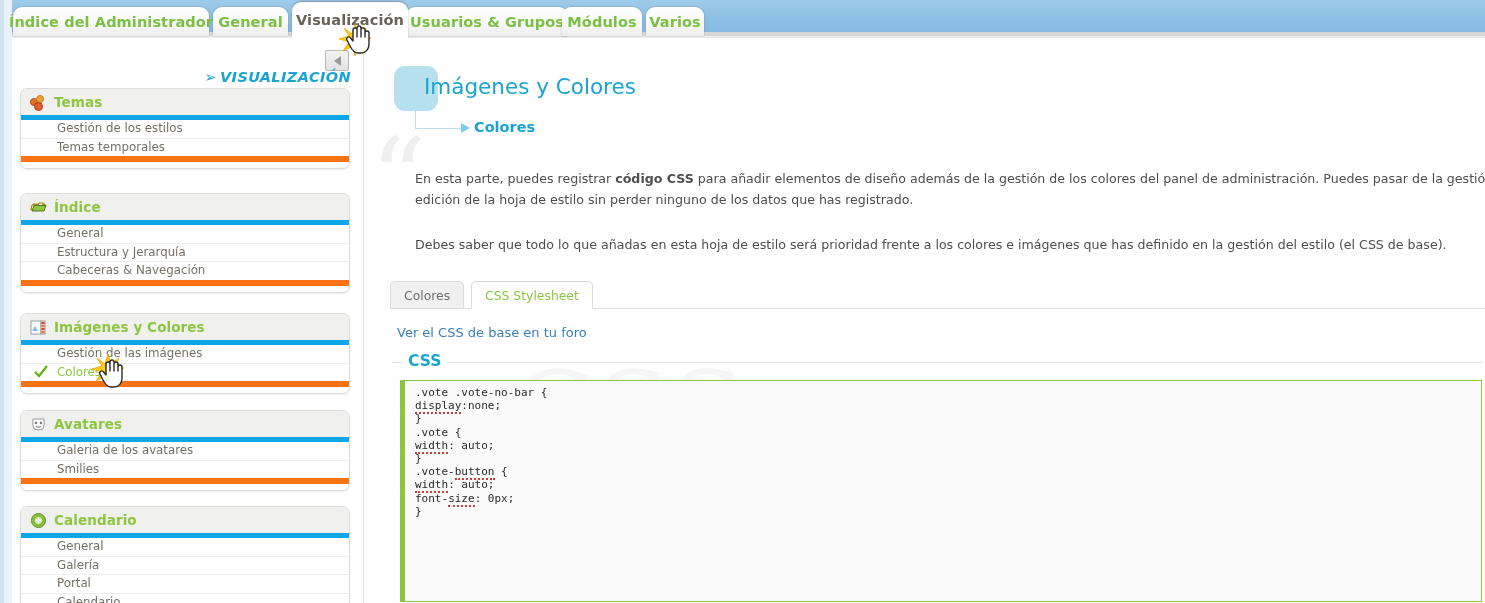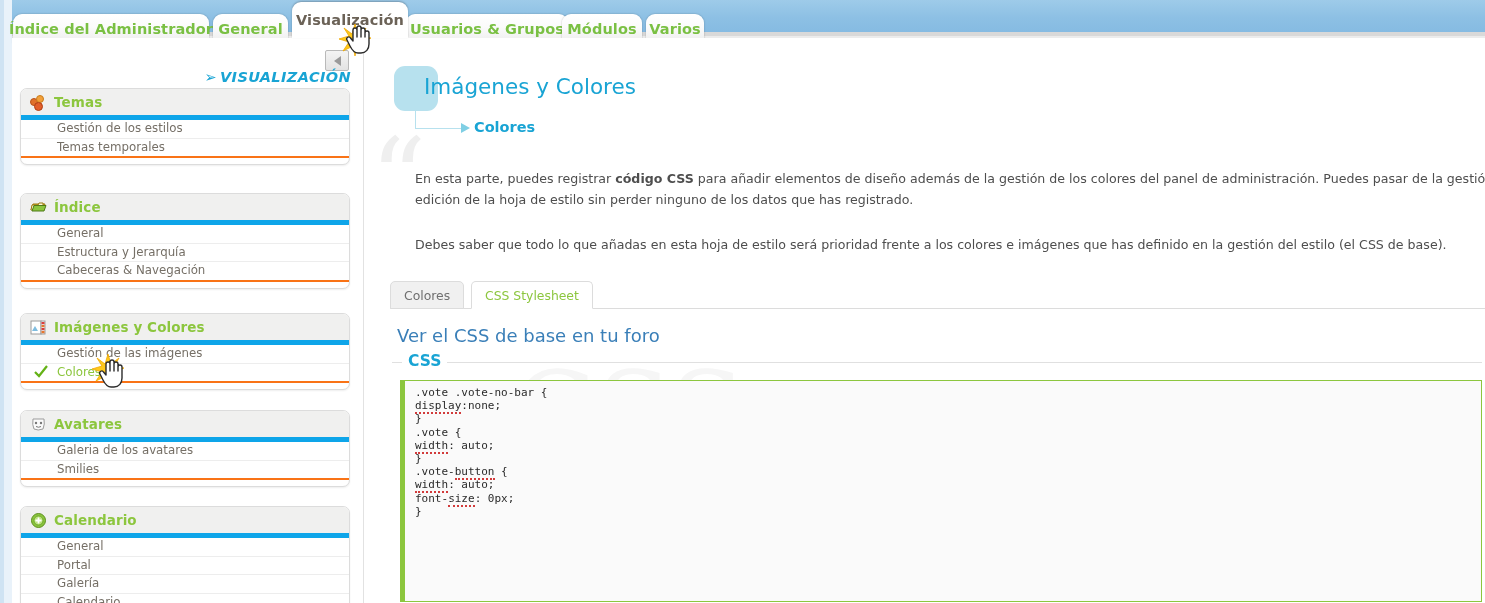--- a/index.html
+++ b/index.html
@@ -13,21 +13,21 @@
   
   #page-edge-left{position:absolute;left:0;top:0;width:12px;height:603px;background:#cfe3f3;}
   #page-edge-left .inner{position:absolute;left:4px;top:0;width:8px;height:603px;background:#e9f2fa;}
 
   
   #tabbar{position:absolute;left:12px;top:0;width:1473px;height:32px;
     background:linear-gradient(to bottom,#9ecbe9 0%,#8dc0e4 55%,#86bbe2 100%);}
   #tabbar-under{position:absolute;left:12px;top:32px;width:1473px;height:5px;background:#d9d9d9;}
   #tabbar-under2{position:absolute;left:12px;top:36px;width:1473px;height:2px;background:#ececec;}
 
-  .tab{position:absolute;top:14px;height:29px;
+  .tab{position:absolute;top:7px;height:29px;
     background:linear-gradient(to bottom,#ffffff 0%,#fbfbfb 45%,#ededed 100%);
     border-top-left-radius:9px;border-top-right-radius:9px;
     box-shadow:0 0 2px rgba(0,0,0,.28);
     display:flex;align-items:center;justify-content:center;
     font-size:14.5px;font-weight:bold;color:#7ac043;
     letter-spacing:.1px;white-space:nowrap;cursor:pointer;}
   .tab span{pointer-events:none;}
   .tab.active{top:2px;height:36px;z-index:6;
     background:#ffffff;color:#6b6257;
     box-shadow:0 -1px 2px rgba(0,0,0,.25);}
@@ -60,21 +60,21 @@
   .menu-box{position:absolute;left:8px;width:328px;
     background:#ffffff;border:1px solid #dcdcdc;border-radius:7px;
     box-shadow:0 1px 2px rgba(0,0,0,.07);overflow:hidden;}
   .menu-head{height:26px;background:#f0f0ef;border-bottom:5px solid #0ea5e9;
     display:flex;align-items:center;padding-left:9px;}
   .menu-head .mh-label{font-size:13.5px;font-weight:bold;color:#8cc63e;margin-left:7px;letter-spacing:.1px;}
   .menu-ico{width:17px;height:17px;position:relative;flex:0 0 17px;}
   .menu-items{padding:0 0 6px 0;}
   .menu-item{height:17.5px;line-height:17.5px;border-bottom:1px solid #ededed;
     padding-left:36px;font-size:11.8px;color:#756f66;cursor:pointer;position:relative;white-space:nowrap;}
-  .menu-item:last-child{border-bottom:2px solid #f97316;}
+  .menu-item:last-child{border-bottom:6px solid #f97316;}
   .menu-item.sel{color:#8cc63e;}
   .menu-item .tick{position:absolute;left:13px;top:1px;width:14px;height:14px;}
 
   
   .ico-themes i{position:absolute;border-radius:50%;}
 
   
   #content{position:absolute;left:352px;top:0;width:1121px;height:565px;}
   #bubble{position:absolute;left:30px;top:28px;width:44px;height:45px;background:#b7e1ee;border-radius:11px;}
   #page-title{position:absolute;left:60px;top:36px;font-size:21.5px;color:#19a4d4;white-space:nowrap;}
@@ -94,21 +94,21 @@
   
   #subtabs{position:absolute;left:26px;top:244px;width:1095px;height:27px;}
   #subtabs .line{position:absolute;left:0;bottom:0;width:1095px;height:1px;background:#dcdcdc;}
   .stab{position:absolute;bottom:0;height:26px;padding:0 13px;
     display:flex;align-items:center;font-size:12.4px;border-radius:5px 5px 0 0;cursor:pointer;}
   .stab.off{background:#f0f0f0;border:1px solid #dcdcdc;border-bottom:1px solid #dcdcdc;color:#6f6f6f;}
   .stab.on{background:#ffffff;border:1px solid #dcdcdc;border-bottom:1px solid #ffffff;color:#8cc63e;z-index:2;}
   #stab-0{left:0px;}
   #stab-1{left:81px;align-items:center;}
 
-  #forumlink{position:absolute;left:33px;top:287px;font-size:18px;color:#3a7fb8;cursor:pointer;}
+  #forumlink{position:absolute;left:33px;top:287px;font-size:13px;color:#3a7fb8;cursor:pointer;}
 
   
   #fs{position:absolute;left:28px;top:310px;width:1090px;height:255px;}
   #fs-line{position:absolute;left:0;top:14px;width:1090px;height:1px;background:#e0e0e0;}
   #fs-legend{position:absolute;left:10px;top:4px;background:#fff;padding:0 6px;
     font-size:15.5px;font-weight:bold;color:#19a4d4;}
   #watermark{position:absolute;left:120px;top:14px;font-size:110px;line-height:100px;
     color:#f6f6f6;font-family:"DejaVu Serif","Liberation Serif",serif;user-select:none;}
 
   #cssbox{position:absolute;left:8px;top:32px;width:1082px;height:222px;
@@ -251,22 +251,22 @@
           <svg width="17" height="17" viewBox="0 0 17 17">
             <circle cx="8.5" cy="8.5" r="7" fill="#8cc63e" stroke="#5d8f1f" stroke-width="1"></circle>
             <circle cx="8.5" cy="8.5" r="4.6" fill="#b9e27a" stroke="#6fa72c" stroke-width="1"></circle>
             <path d="M8.5 5.4 V11.6 M5.4 8.5 H11.6" stroke="#ffffff" stroke-width="1.8"></path>
           </svg>
         </span>
         <span class="mh-label">Calendario</span>
       </div>
       <div class="menu-items">
         <div class="menu-item"><span>General</span></div>
+        <div class="menu-item"><span>Galería</span></div>
         <div class="menu-item"><span>Portal</span></div>
-        <div class="menu-item"><span>Galería</span></div>
         <div class="menu-item"><span>Calendario</span></div>
       </div>
     </div>
   </div>
 
   <div id="content">
     <div id="bubble"></div>
     <div id="page-title">Imágenes y Colores</div>
     <div id="crumb-line"></div>
     <div id="crumb-line2"></div>

